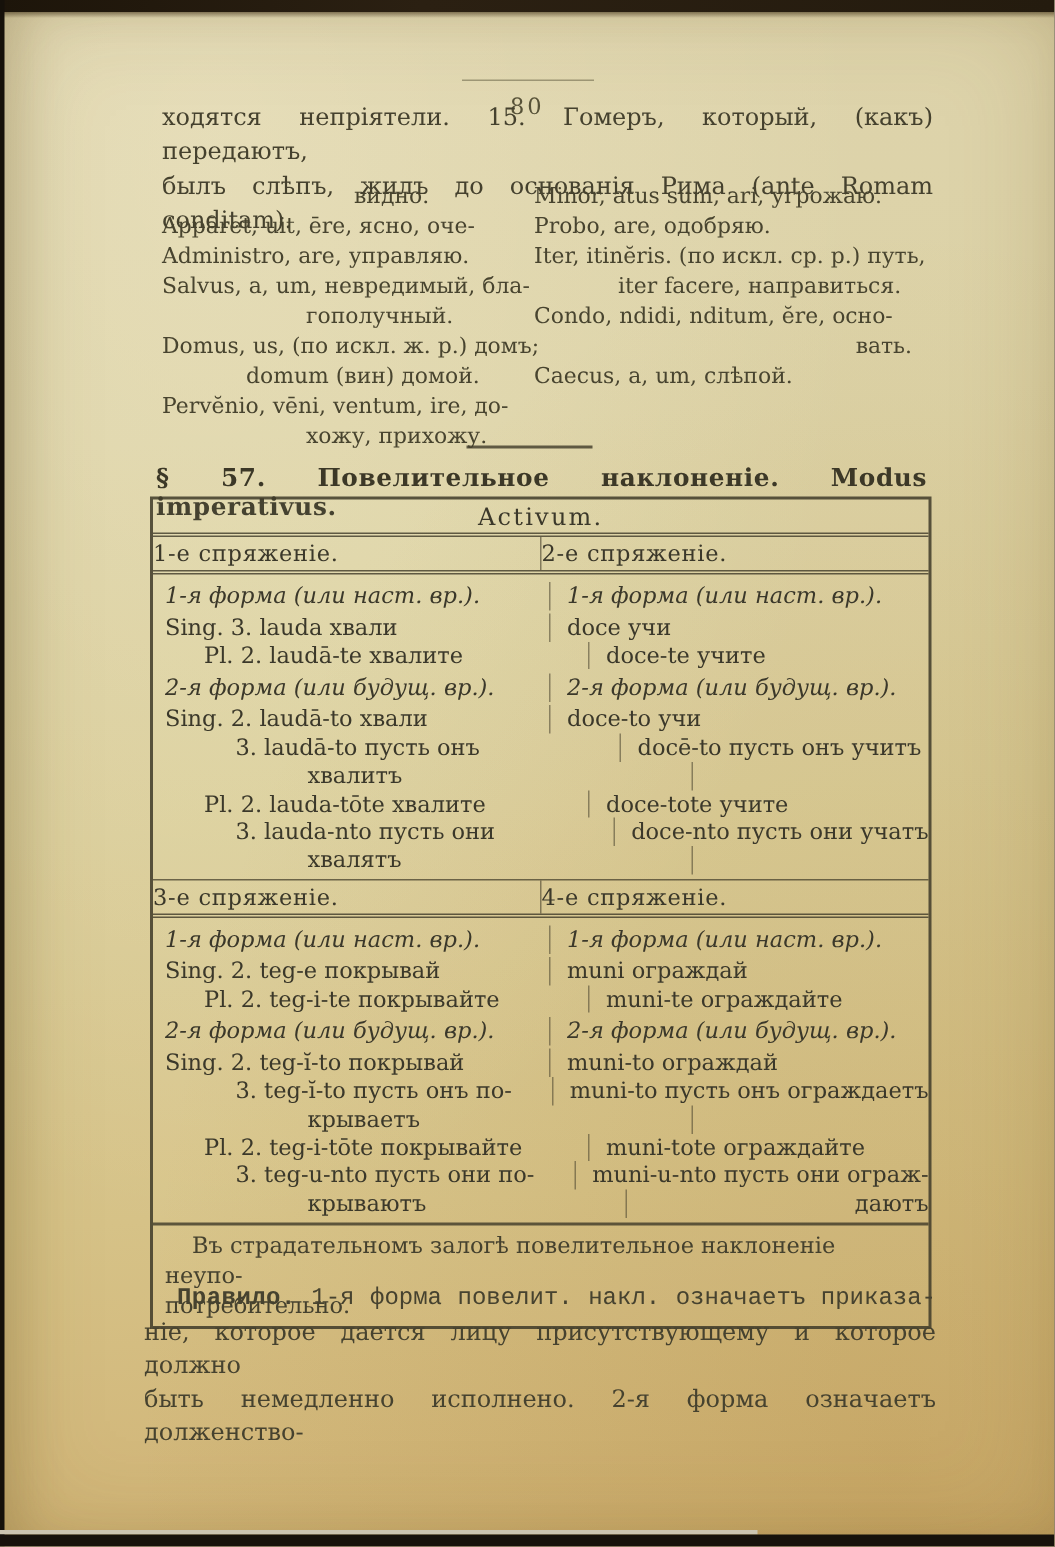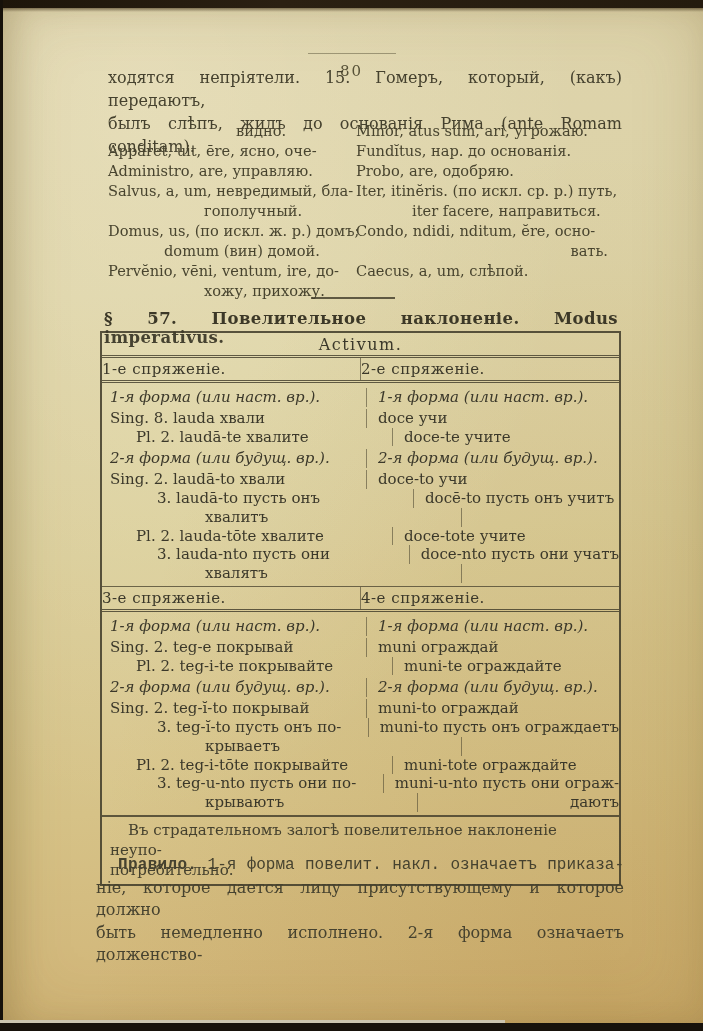--- a/index.html
+++ b/index.html
@@ -99,21 +99,20 @@
         <div class="v-line v-i0">Administro, are, управляю.</div>
         <div class="v-line v-i0">Salvus, a, um, невредимый, бла-</div>
         <div class="v-line v-i2">гополучный.</div>
         <div class="v-line v-i0">Domus, us, (по искл. ж. р.) домъ;</div>
         <div class="v-line v-i1">domum (вин) домой.</div>
         <div class="v-line v-i0">Pervĕnio, vēni, ventum, ire, до-</div>
         <div class="v-line v-i2">хожу, прихожу.</div>
       </div>
     <div class="v-col v-right">
         <div class="v-line v-i0">Minor, atus sum, ari, угрожаю.</div>
-        <div class="v-line v-i0">Fundĭtus, нар. до основанія.</div>
         <div class="v-line v-i0">Probo, are, одобряю.</div>
         <div class="v-line v-i0">Iter, itinĕris. (по искл. ср. р.) путь,</div>
         <div class="v-line v-i1">iter facere, направиться.</div>
         <div class="v-line v-i0">Condo, ndidi, nditum, ĕre, осно-</div>
         <div class="v-line v-i4">вать.</div>
         <div class="v-line v-i0">Caecus, a, um, слѣпой.</div>
       </div>
   </div>
 
   <div class="divider"></div>
@@ -127,21 +126,21 @@
           <div class="t-colhead">
             <div class="t-hcell">1-е спряженіе.</div>
             <div class="t-hcell">2-е спряженіе.</div>
           </div>
           <div class="t-body">
             <div class="t-row t-it">
               <div class="t-cl t-i0">1-я форма (или наст. вр.).</div>
               <div class="t-cr t-j0">1-я форма (или наст. вр.).</div>
             </div>
             <div class="t-row">
-              <div class="t-cl t-i0">Sing. 8. lauda хвали</div>
+              <div class="t-cl t-i0">Sing. 3. lauda хвали</div>
               <div class="t-cr t-j0">doce учи</div>
             </div>
             <div class="t-row">
               <div class="t-cl t-i1">Pl. 2. laudā-te хвалите</div>
               <div class="t-cr t-j0">doce-te учите</div>
             </div>
             <div class="t-row t-it">
               <div class="t-cl t-i0">2-я форма (или будущ. вр.).</div>
               <div class="t-cr t-j0">2-я форма (или будущ. вр.).</div>
             </div>

